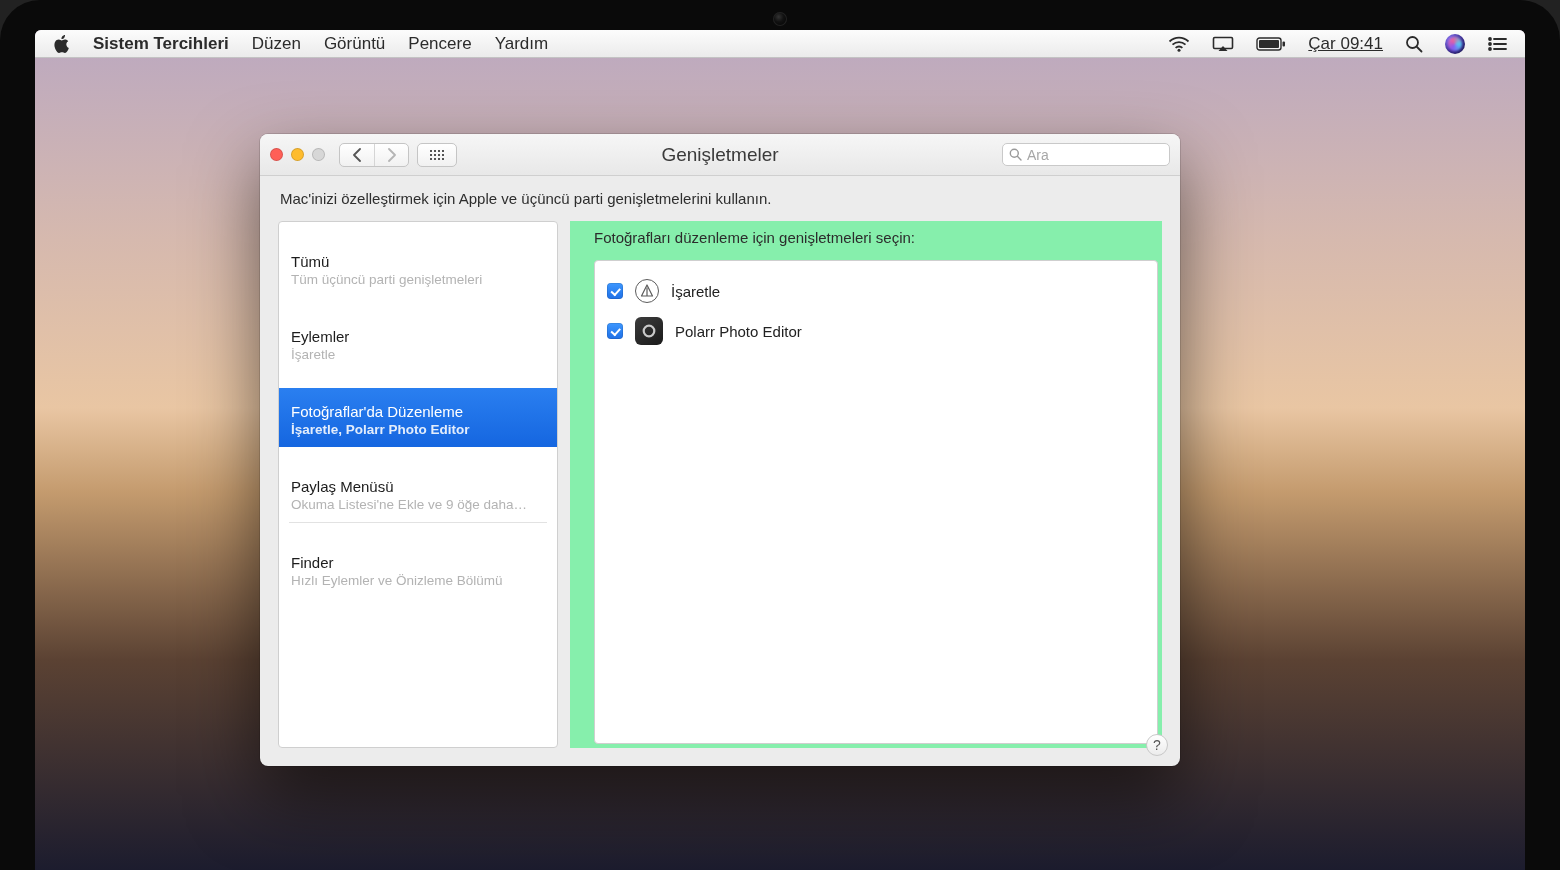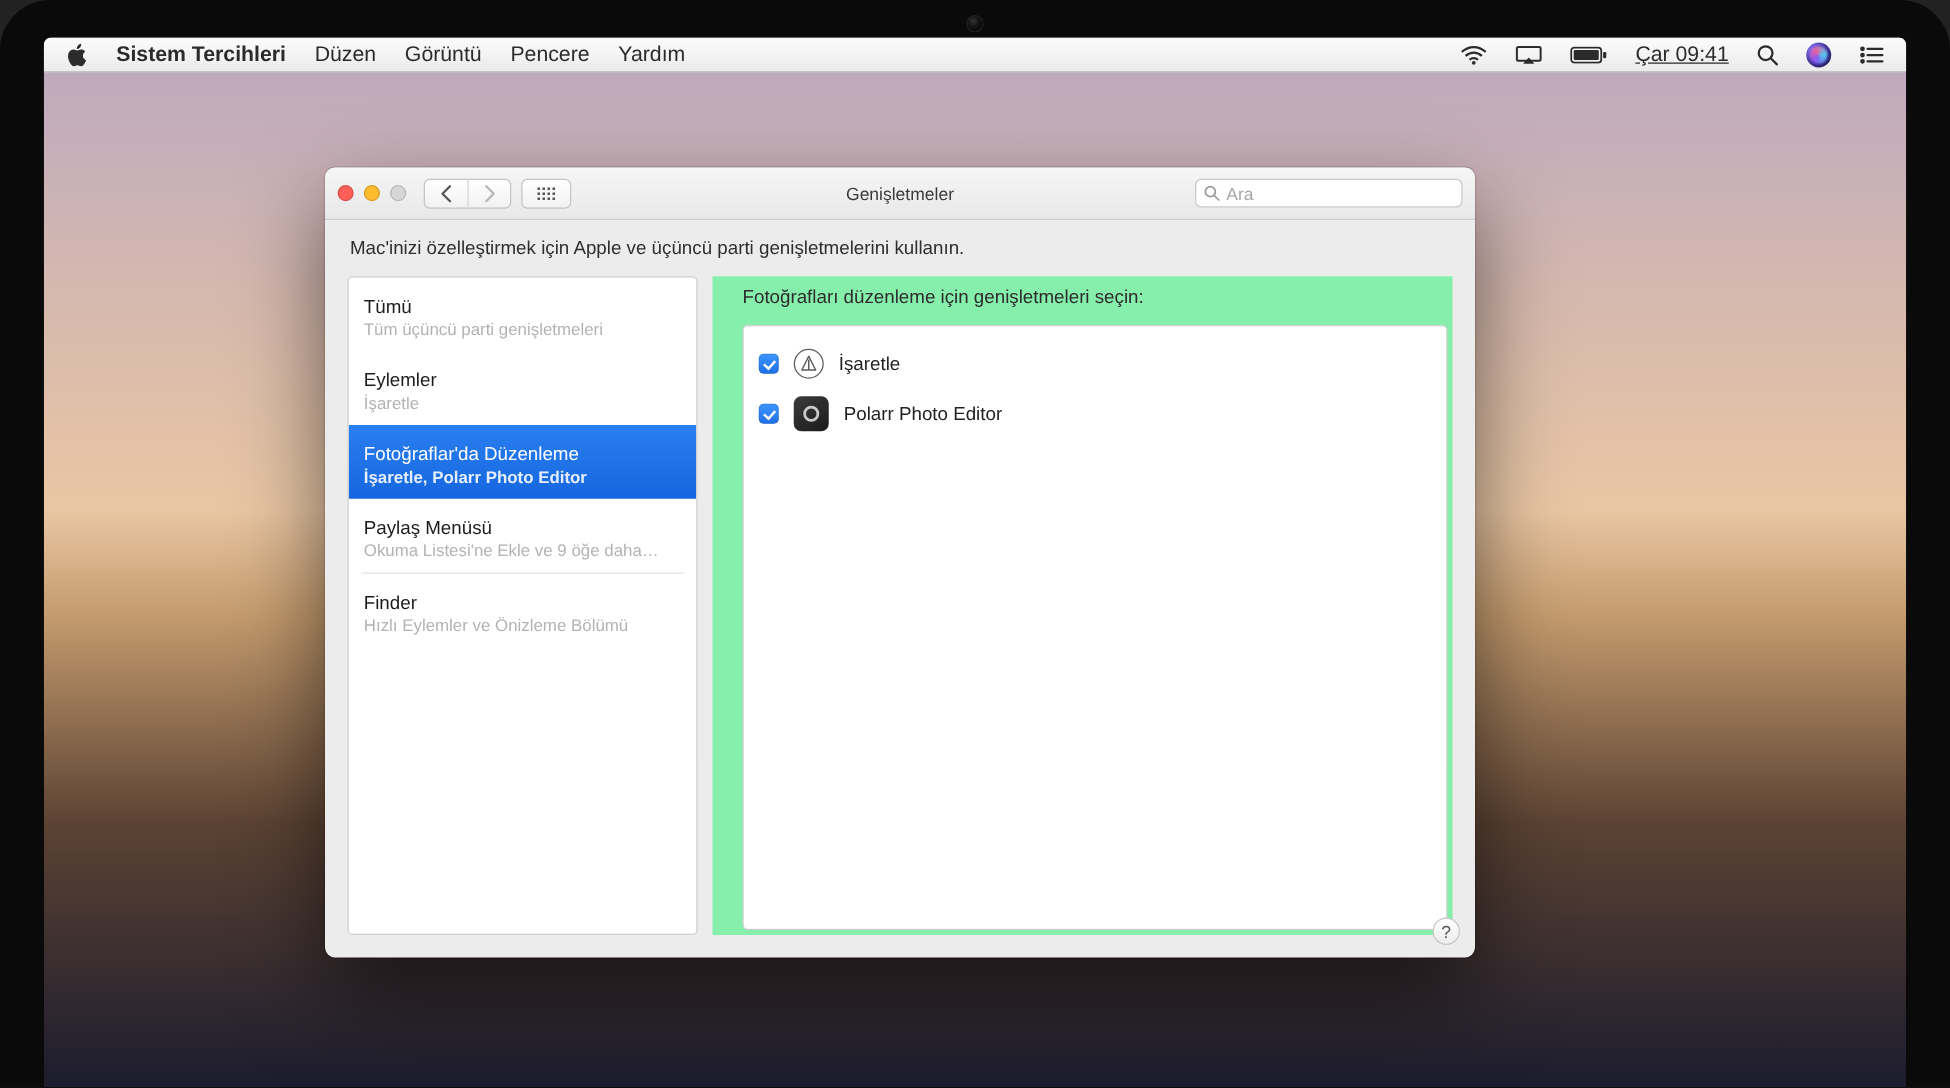--- a/index.html
+++ b/index.html
@@ -132,26 +132,26 @@
   .grid-dots {
     display: grid;
     grid-template-columns: repeat(4, 2px);
     grid-template-rows: repeat(3, 2px);
     gap: 2px;
   }
   .grid-dots span { background: #555; width: 2px; height: 2px; }
   .window-title {
     position: absolute;
     left: 50%; transform: translateX(-50%);
-    font-size: 14px;
+    font-size: 19px;
     color: #3a3a3a;
   }
   .search-wrap {
     margin-left: auto;
-    width: 214px; height: 23px;
+    width: 168px; height: 23px;
     background: #fff;
     border: 1px solid #c9c9c9;
     border-radius: 5px;
     display: flex; align-items: center;
     padding: 0 6px;
     gap: 5px;
   }
   .search-wrap input {
     border: none; outline: none;
     font-size: 14px; color: #333; background: transparent;
@@ -180,20 +180,21 @@
   .sidebar {
     width: 280px;
     background: #fff;
     border: 1px solid #cfcfcf;
     border-radius: 4px;
     overflow: hidden;
   }
   .sb-item {
     padding: 15px 12px 10px 12px;
     cursor: default;
+    margin-top: 16px;
   }
   .sb-item + .sb-item { }
   .sb-sep { height: 1px; background: #e2e2e2; margin: 0 10px; }
   .sb-title { font-size: 15px; color: #1c1c1c; }
   .sb-sub   { font-size: 13.5px; color: #b3b3b3; margin-top: 2px; }
   .sb-item.selected {
     background: #1a72e8;
     background: linear-gradient(#2a7ff0, #1566e0);
   }
   .sb-item.selected .sb-title,

